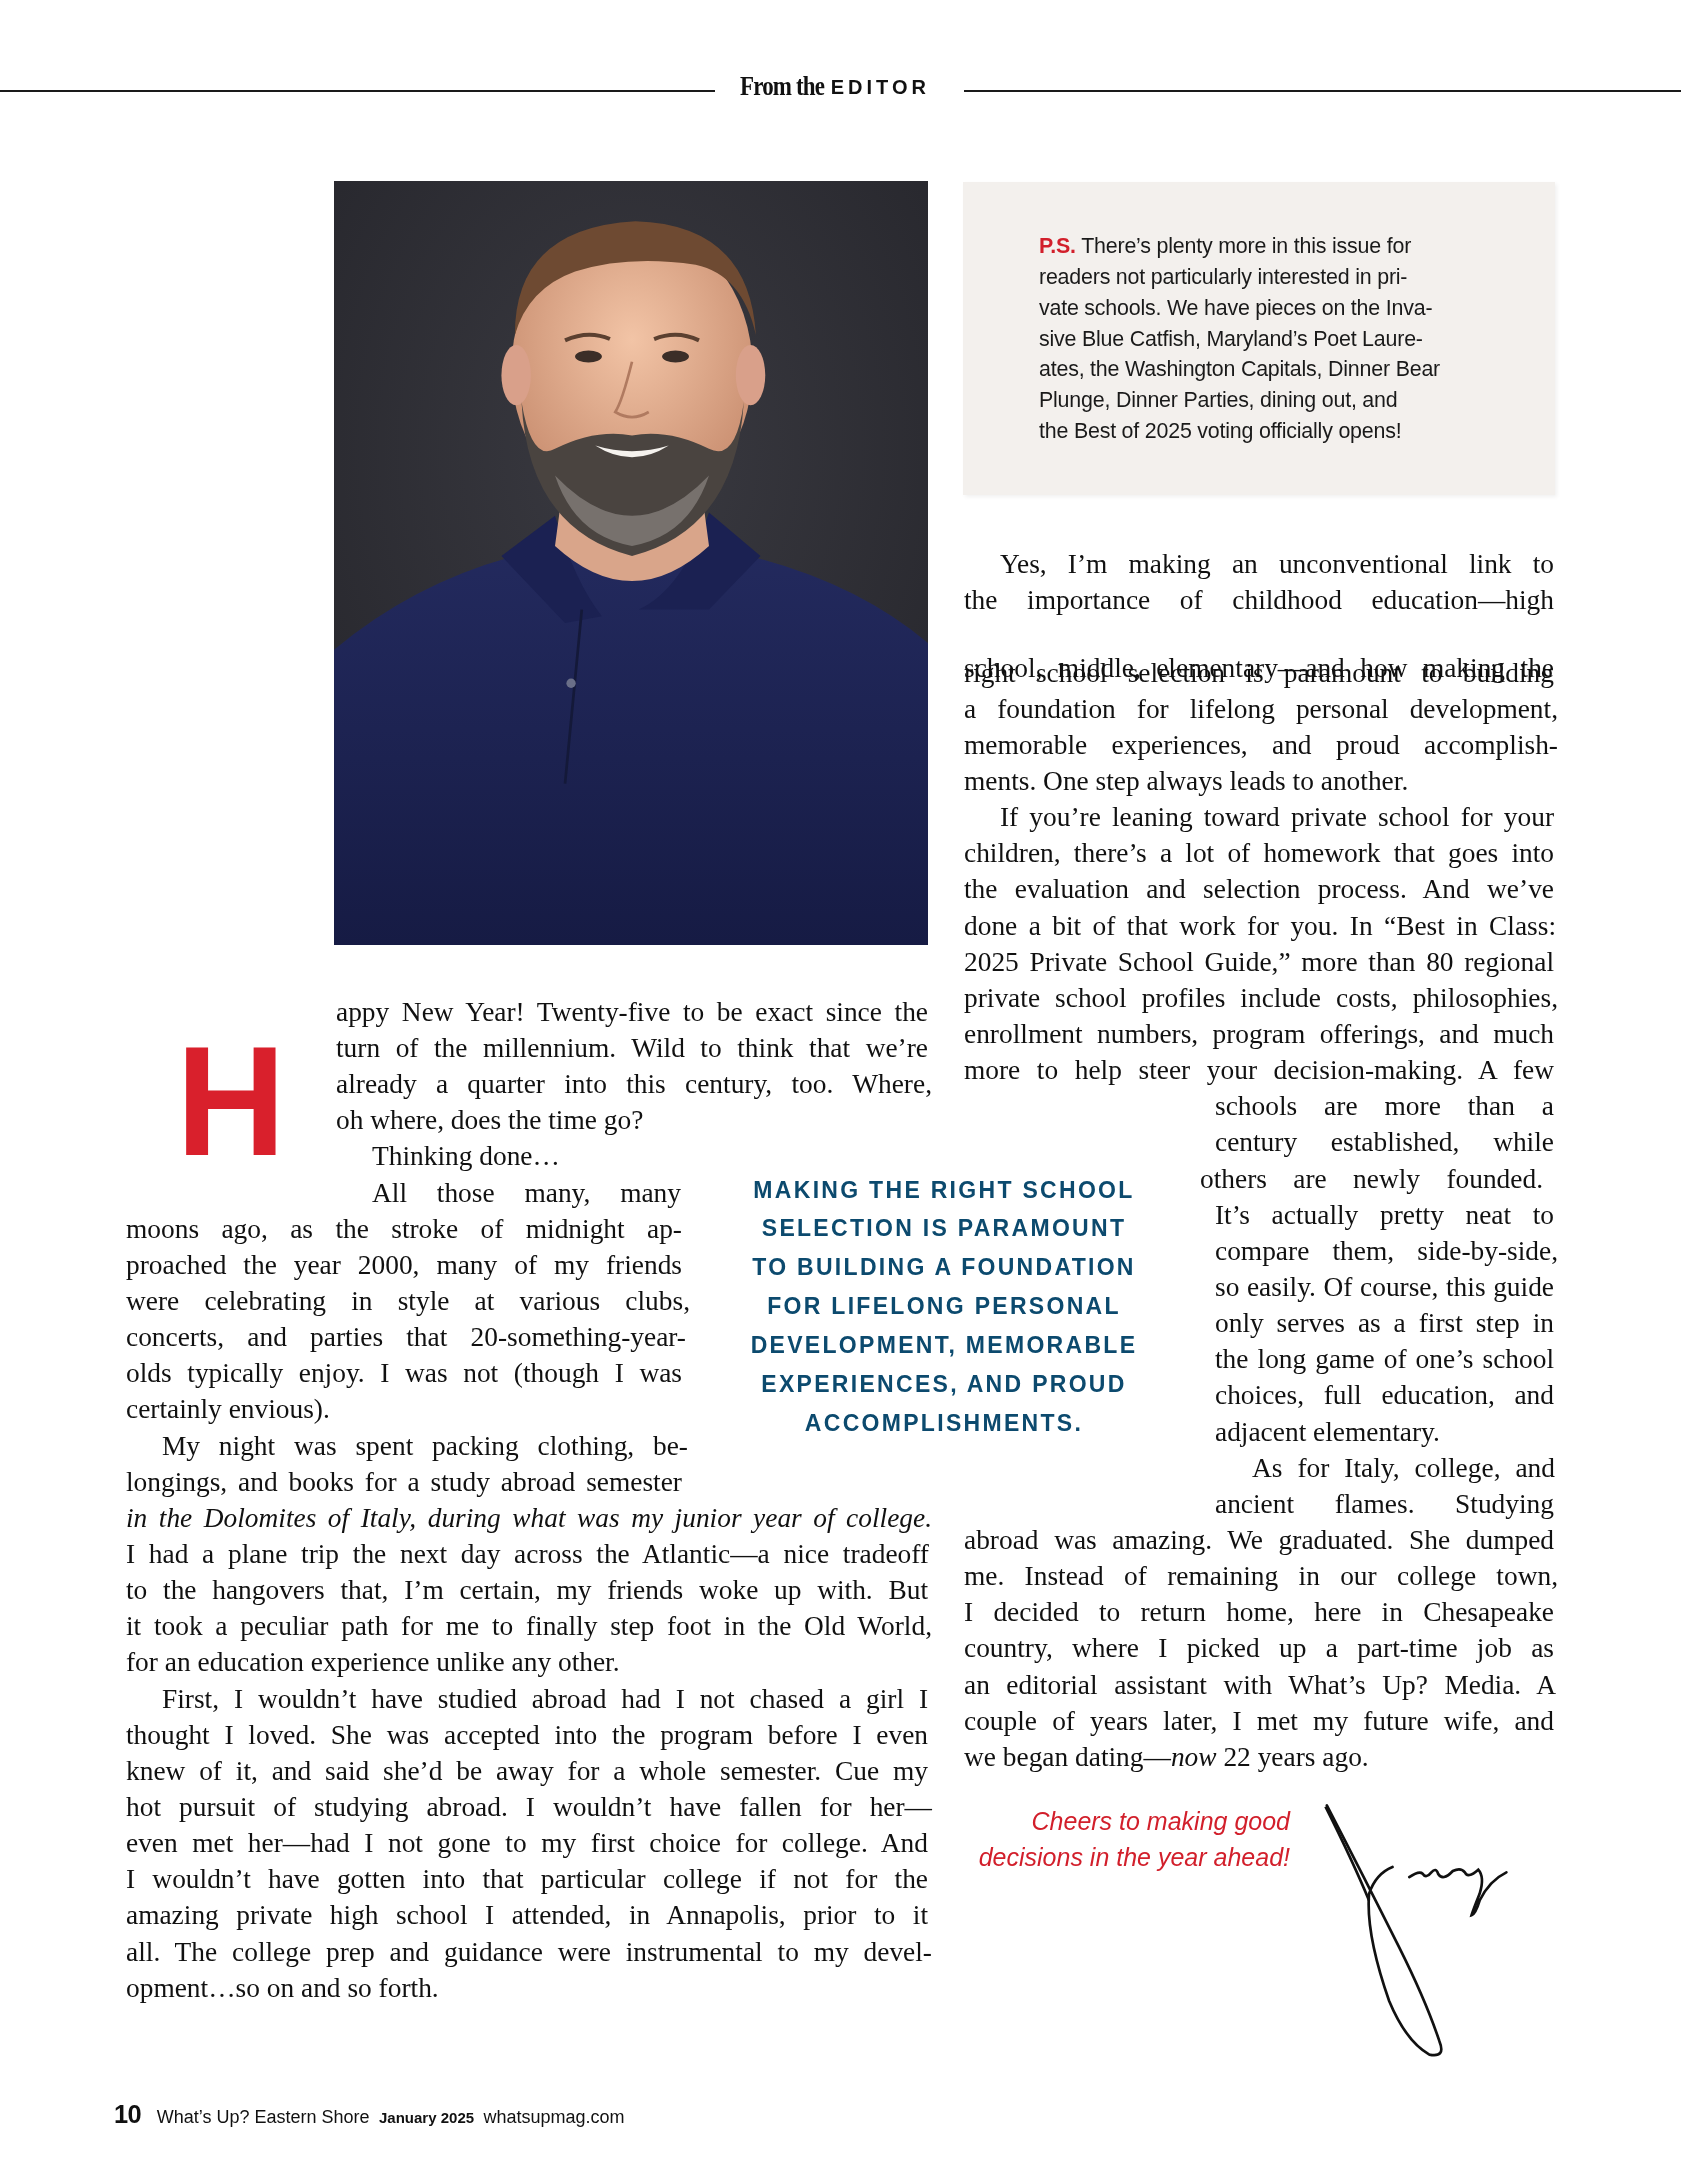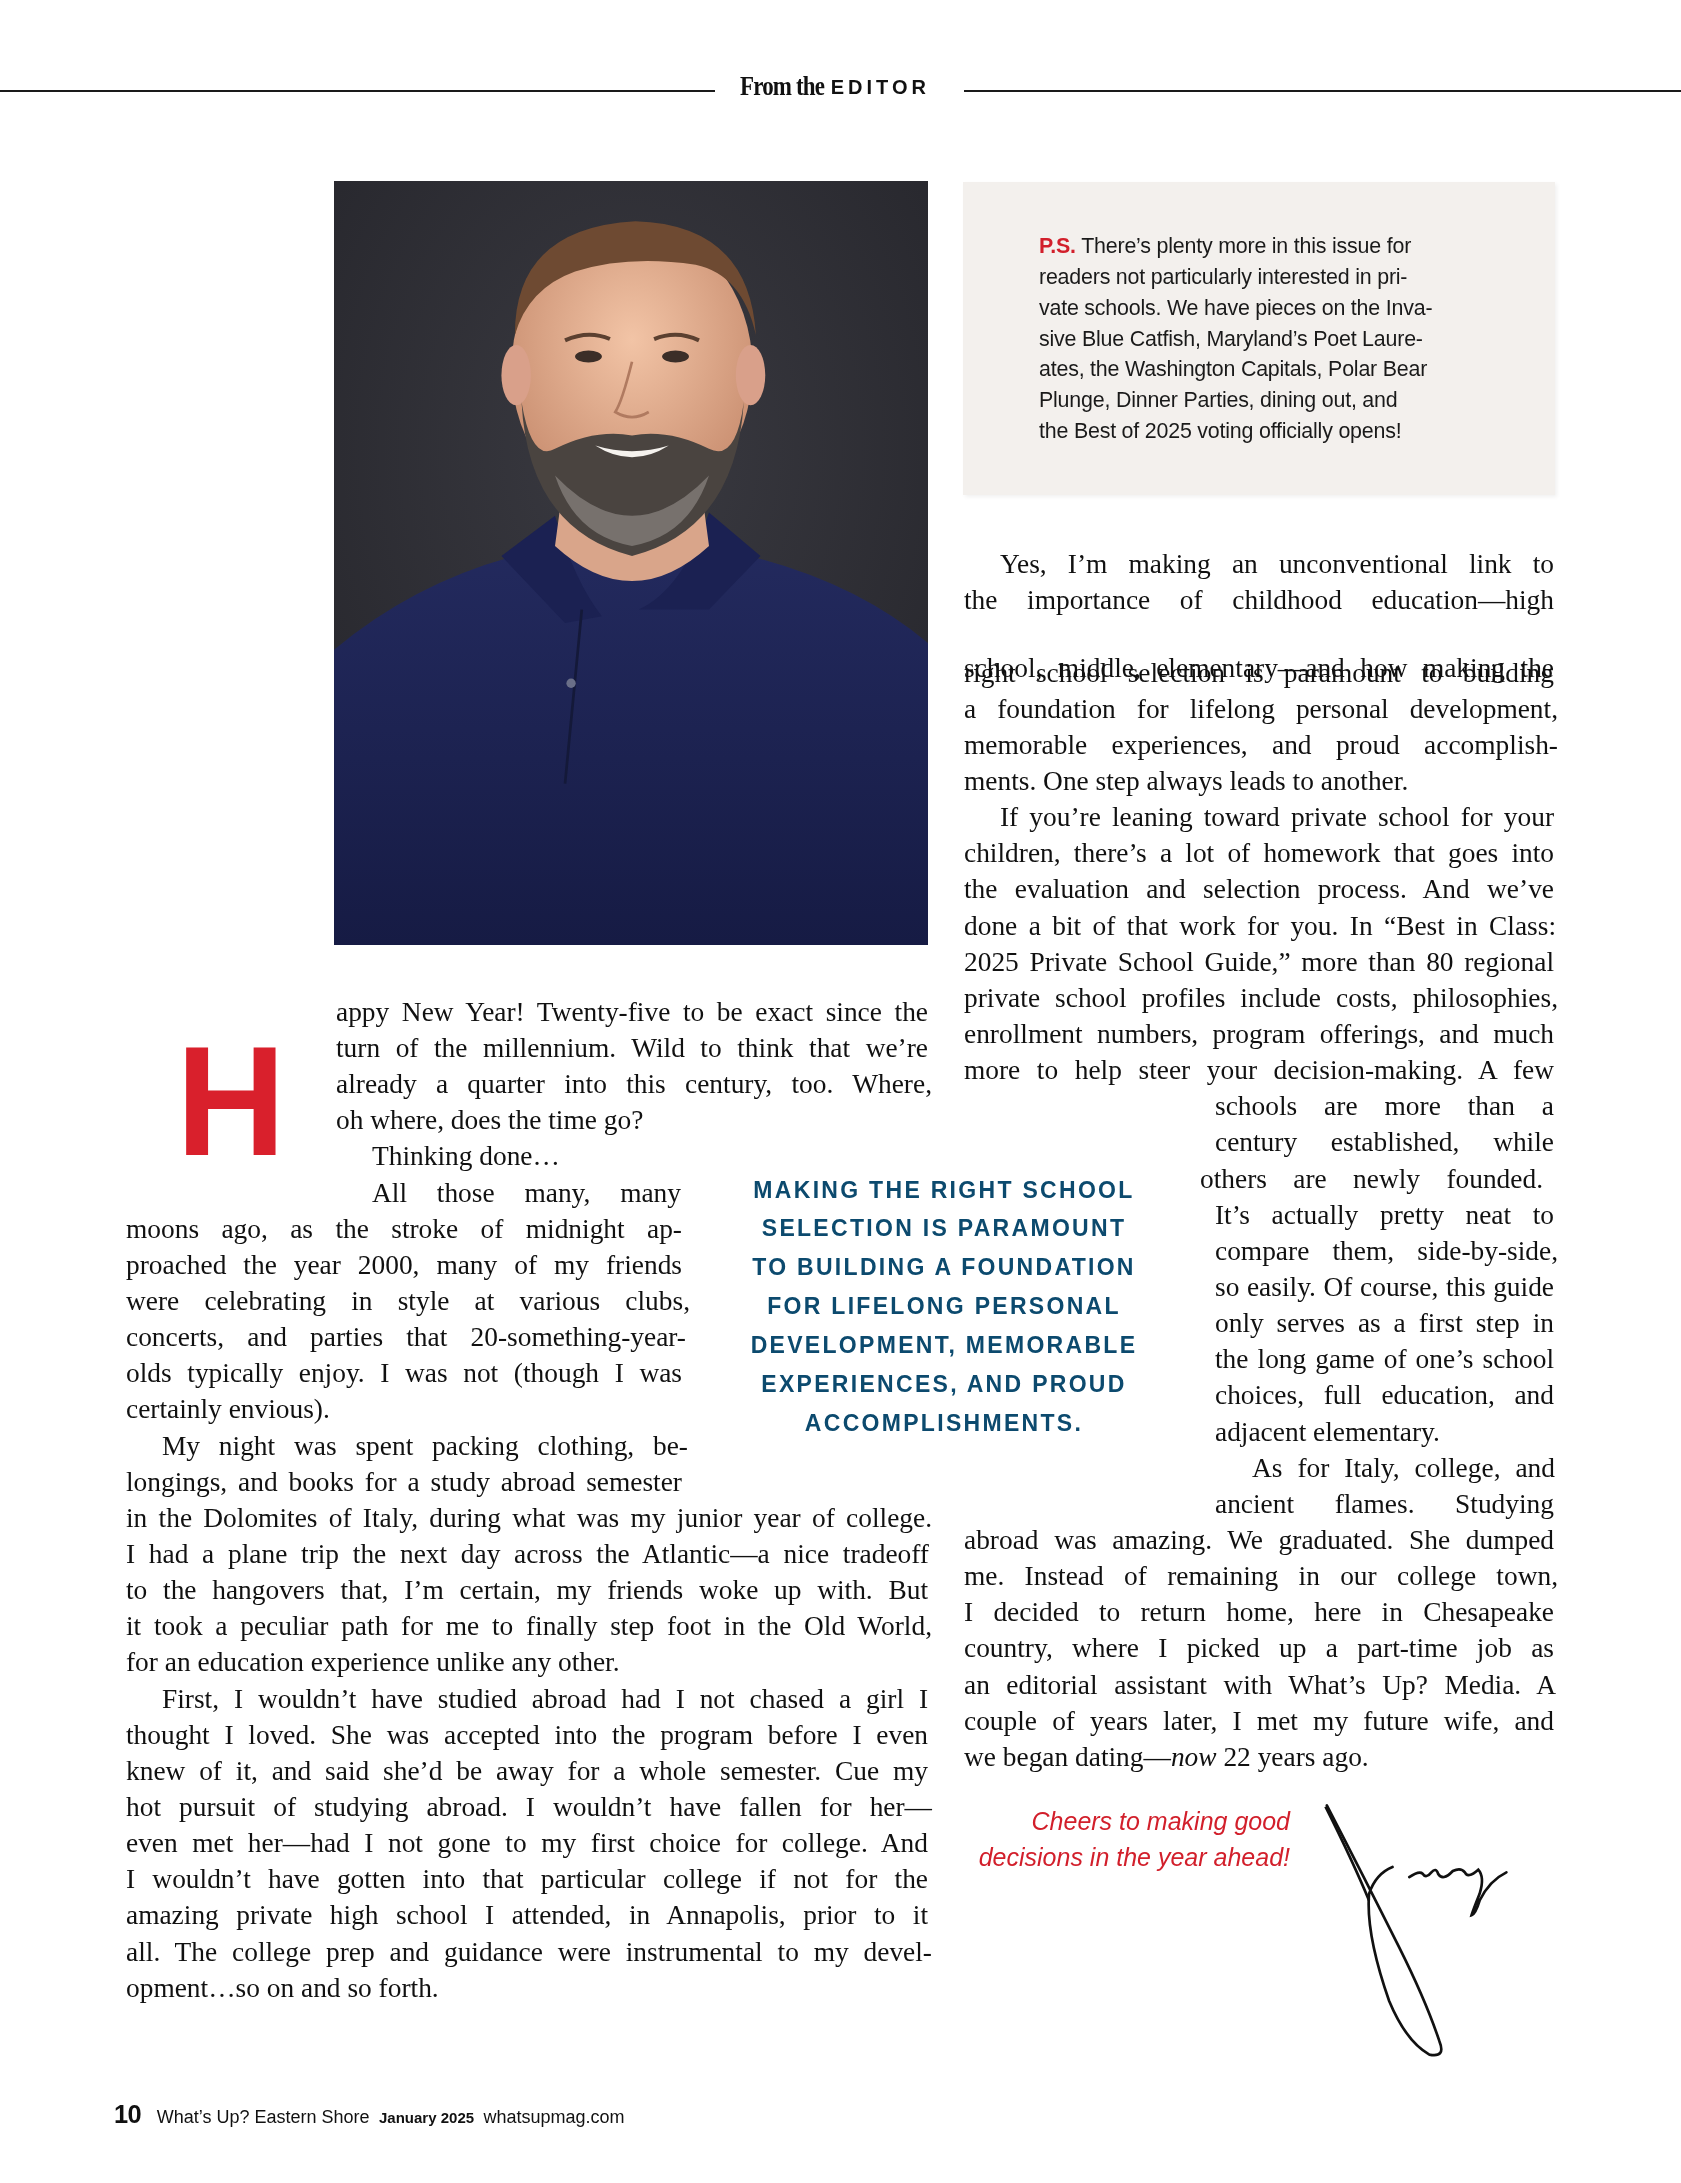--- a/index.html
+++ b/index.html
@@ -89,21 +89,21 @@
 
     <path d="M445 270 Q430 330 420 345 Q445 360 470 345" stroke="#b07a60" stroke-width="4" fill="none"></path>
   </svg>
 </div>
 
 <div class="ps-box"></div>
 <div class="ps-line" style="top:234px;"><span class="ps-label">P.S.</span><span> There’s plenty more in this issue for</span></div>
 <div class="ps-line" style="top:265px;">readers not particularly interested in pri-</div>
 <div class="ps-line" style="top:296px;">vate schools. We have pieces on the Inva-</div>
 <div class="ps-line" style="top:327px;">sive Blue Catfish, Maryland’s Poet Laure-</div>
-<div class="ps-line" style="top:357px;">ates, the Washington Capitals, Polar Bear</div>
+<div class="ps-line" style="top:357px;">ates, the Washington Capitals, Dinner Bear</div>
 <div class="ps-line" style="top:388px;">Plunge, Dinner Parties, dining out, and</div>
 <div class="ps-line" style="top:419px;">the Best of 2025 voting officially opens!</div>
 
 <div class="dropcap">H</div>
 
 <div class="body-line justify" style="left:336px; width:592px; top:994px;">appy New Year! Twenty-five to be exact since the</div>
 <div class="body-line justify" style="left:336px; width:592px; top:1030px;">turn of the millennium. Wild to think that we’re</div>
 <div class="body-line justify" style="left:336px; width:596px; top:1066px;">already a quarter into this century, too. Where,</div>
 <div class="body-line" style="left:336px; top:1102px;">oh where, does the time go?</div>
 <div class="body-line" style="left:372px; top:1138px;">Thinking done…</div>
@@ -111,21 +111,21 @@
 
 <div class="body-line justify" style="left:126px; width:556px; top:1211px;">moons ago, as the stroke of midnight ap-</div>
 <div class="body-line justify" style="left:126px; width:556px; top:1247px;">proached the year 2000, many of my friends</div>
 <div class="body-line justify" style="left:126px; width:564px; top:1283px;">were celebrating in style at various clubs,</div>
 <div class="body-line justify" style="left:126px; width:560px; top:1319px;">concerts, and parties that 20-something-year-</div>
 <div class="body-line justify" style="left:126px; width:556px; top:1355px;">olds typically enjoy. I was not (though I was</div>
 <div class="body-line" style="left:126px; top:1391px;">certainly envious).</div>
 <div class="body-line justify" style="left:162px; width:526px; top:1428px;">My night was spent packing clothing, be-</div>
 <div class="body-line justify" style="left:126px; width:556px; top:1464px;">longings, and books for a study abroad semester</div>
 
-<div class="body-line justify" style="left:126px; width:806px; top:1500px;">in the Dolomites of Italy, during what was my junior year of college.</div>
+<div class="body-line justify" style="left:126px; width:806px; top:1500px;font-style:italic;">in the Dolomites of Italy, during what was my junior year of college.</div>
 <div class="body-line justify" style="left:126px; width:803px; top:1536px;">I had a plane trip the next day across the Atlantic—a nice tradeoff</div>
 <div class="body-line justify" style="left:126px; width:802px; top:1572px;">to the hangovers that, I’m certain, my friends woke up with. But</div>
 <div class="body-line justify" style="left:126px; width:806px; top:1608px;">it took a peculiar path for me to finally step foot in the Old World,</div>
 <div class="body-line" style="left:126px; top:1644px;">for an education experience unlike any other.</div>
 <div class="body-line justify" style="left:162px; width:766px; top:1681px;">First, I wouldn’t have studied abroad had I not chased a girl I</div>
 <div class="body-line justify" style="left:126px; width:802px; top:1717px;">thought I loved. She was accepted into the program before I even</div>
 <div class="body-line justify" style="left:126px; width:802px; top:1753px;">knew of it, and said she’d be away for a whole semester. Cue my</div>
 <div class="body-line justify" style="left:126px; width:806px; top:1789px;">hot pursuit of studying abroad. I wouldn’t have fallen for her—</div>
 <div class="body-line justify" style="left:126px; width:802px; top:1825px;">even met her—had I not gone to my first choice for college. And</div>
 <div class="body-line justify" style="left:126px; width:802px; top:1861px;">I wouldn’t have gotten into that particular college if not for the</div>

